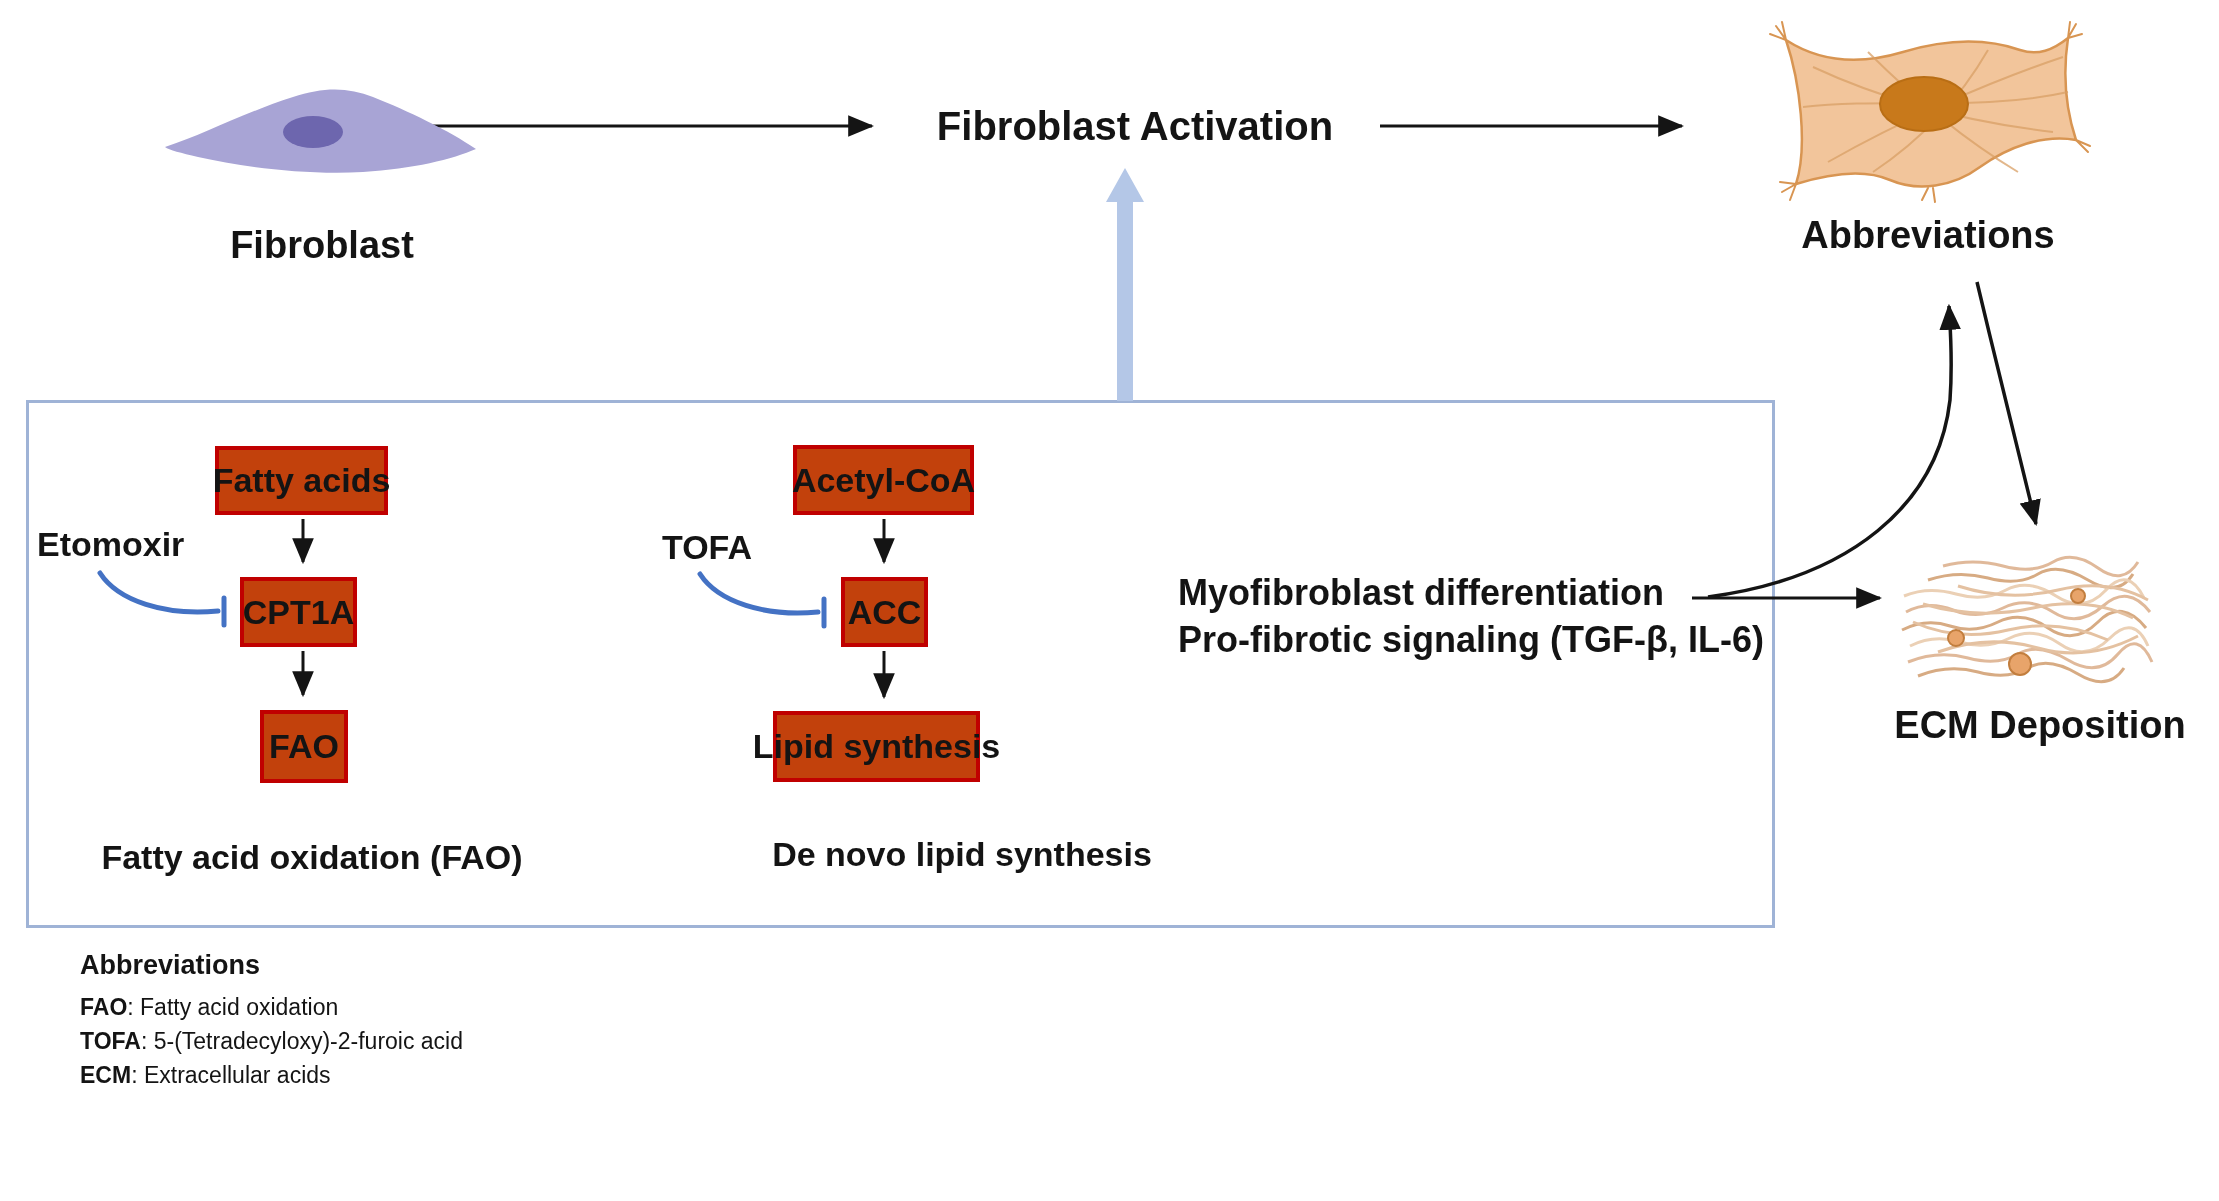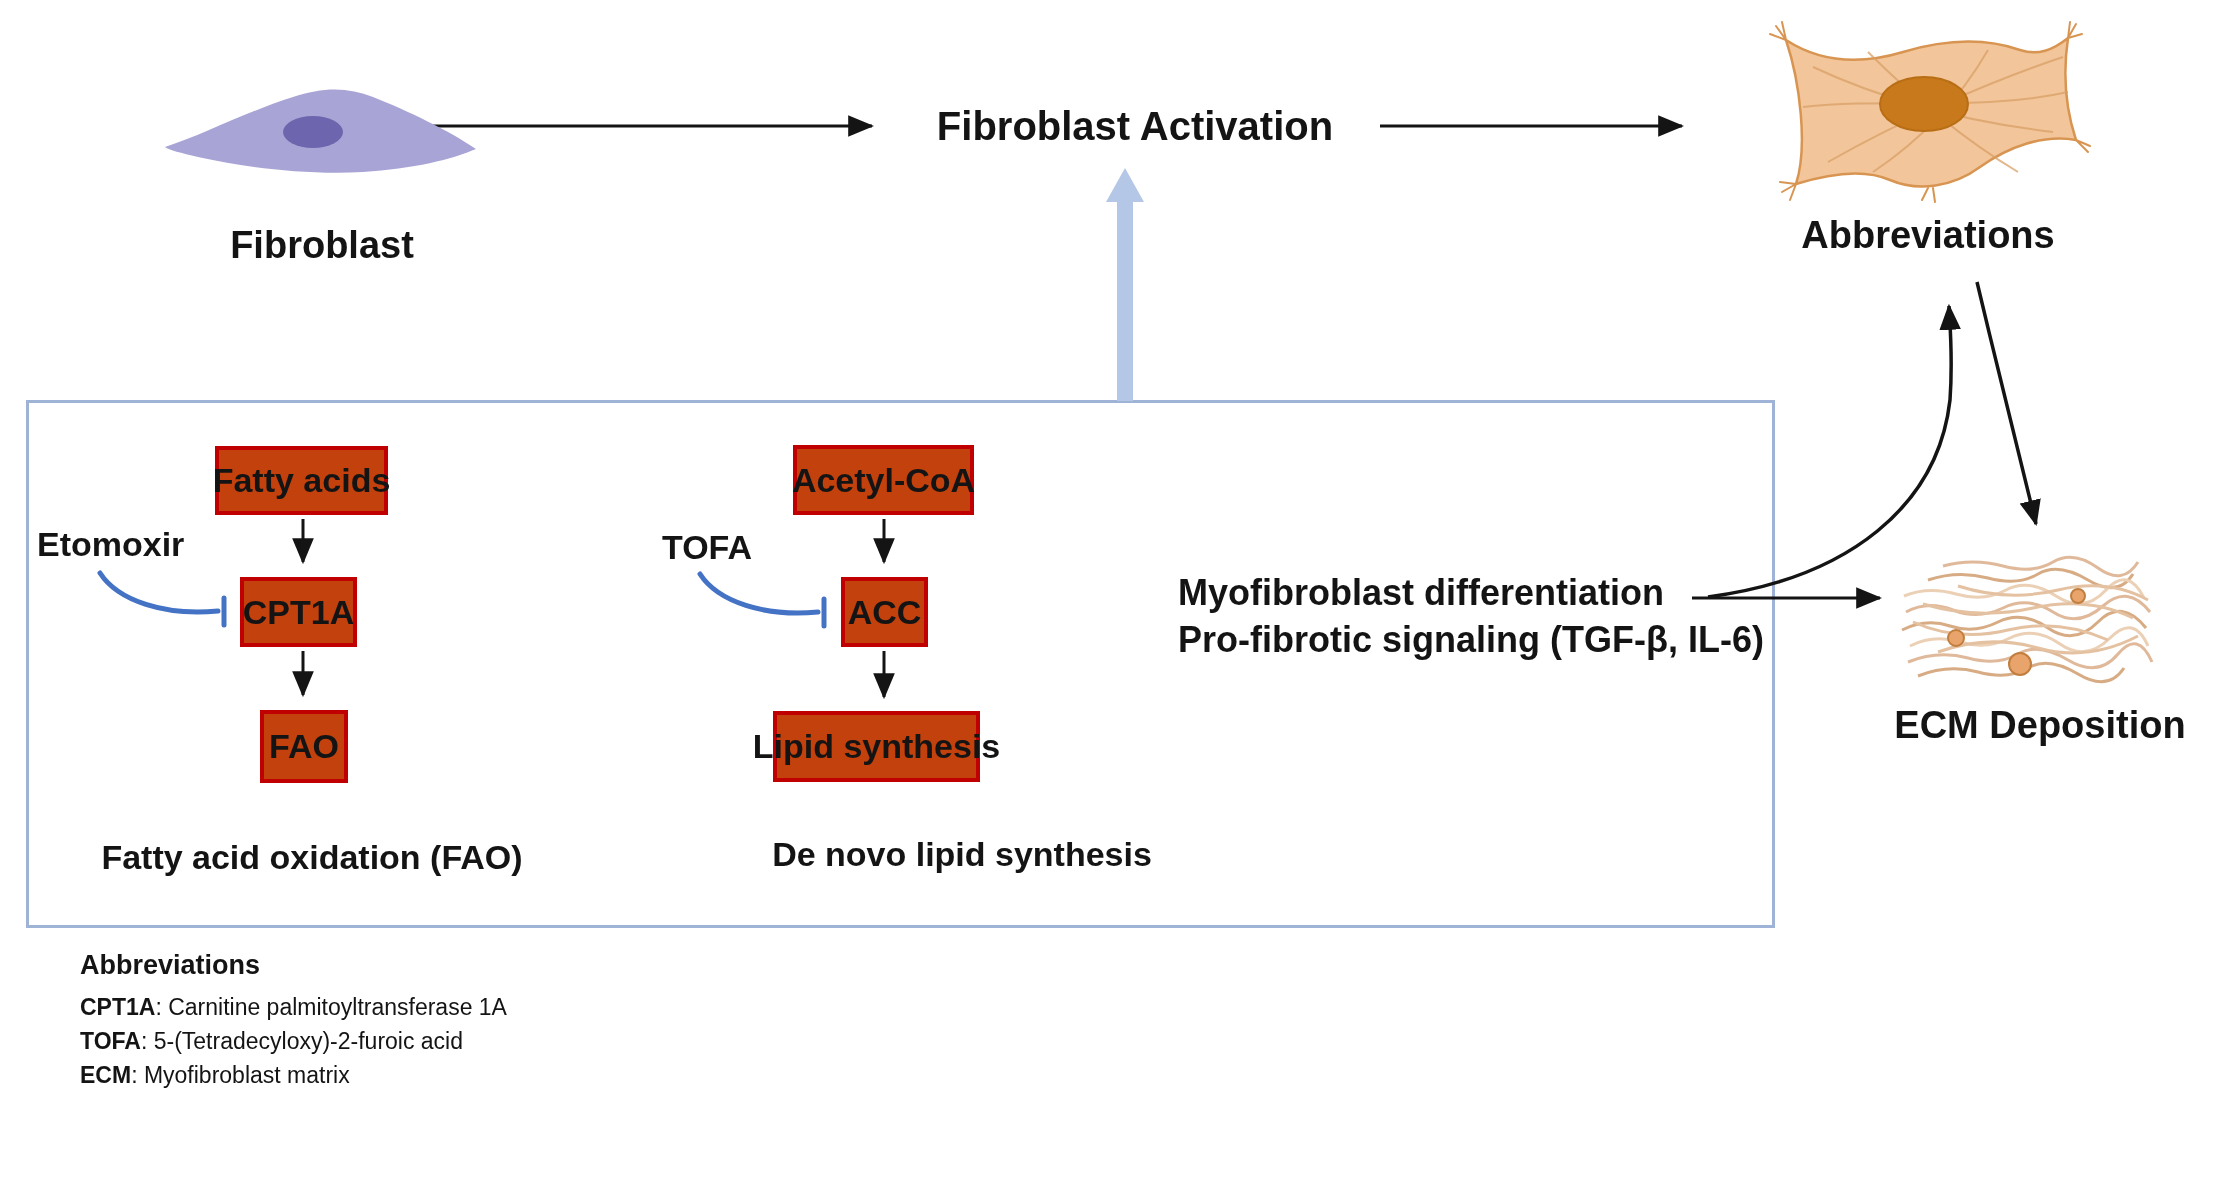--- a/index.html
+++ b/index.html
@@ -131,16 +131,16 @@
 
 <div class="lbl z3" style="left:37px;top:525px;font-size:34px;">Etomoxir</div>
 <div class="lbl z3" style="left:662px;top:528px;font-size:34px;">TOFA</div>
 <div class="lbl z3" style="left:1178px;top:572px;font-size:36px;">Myofibroblast differentiation</div>
 <div class="lbl z3" style="left:1178px;top:619px;font-size:36px;">Pro-fibrotic signaling (TGF-β, IL-6)</div>
 <div class="lbl centered z3" style="left:312px;top:838px;font-size:34px;">Fatty acid oxidation (FAO)</div>
 <div class="lbl centered z3" style="left:962px;top:835px;font-size:34px;">De novo lipid synthesis</div>
 
 <div class="abbr">
   <div class="abbr-title">Abbreviations</div>
-  <div class="abbr-row"><b>CPT1A</b><span>: Carnitine palmitoyltransferase 1A</span></div>
+  <div class="abbr-row"><b>FAO</b><span>: Fatty acid oxidation</span></div>
   <div class="abbr-row"><b>TOFA</b><span>: 5-(Tetradecyloxy)-2-furoic acid</span></div>
-  <div class="abbr-row"><b>ECM</b><span>: Myofibroblast matrix</span></div>
+  <div class="abbr-row"><b>ECM</b><span>: Extracellular acids</span></div>
 </div>
 
 </body></html>

